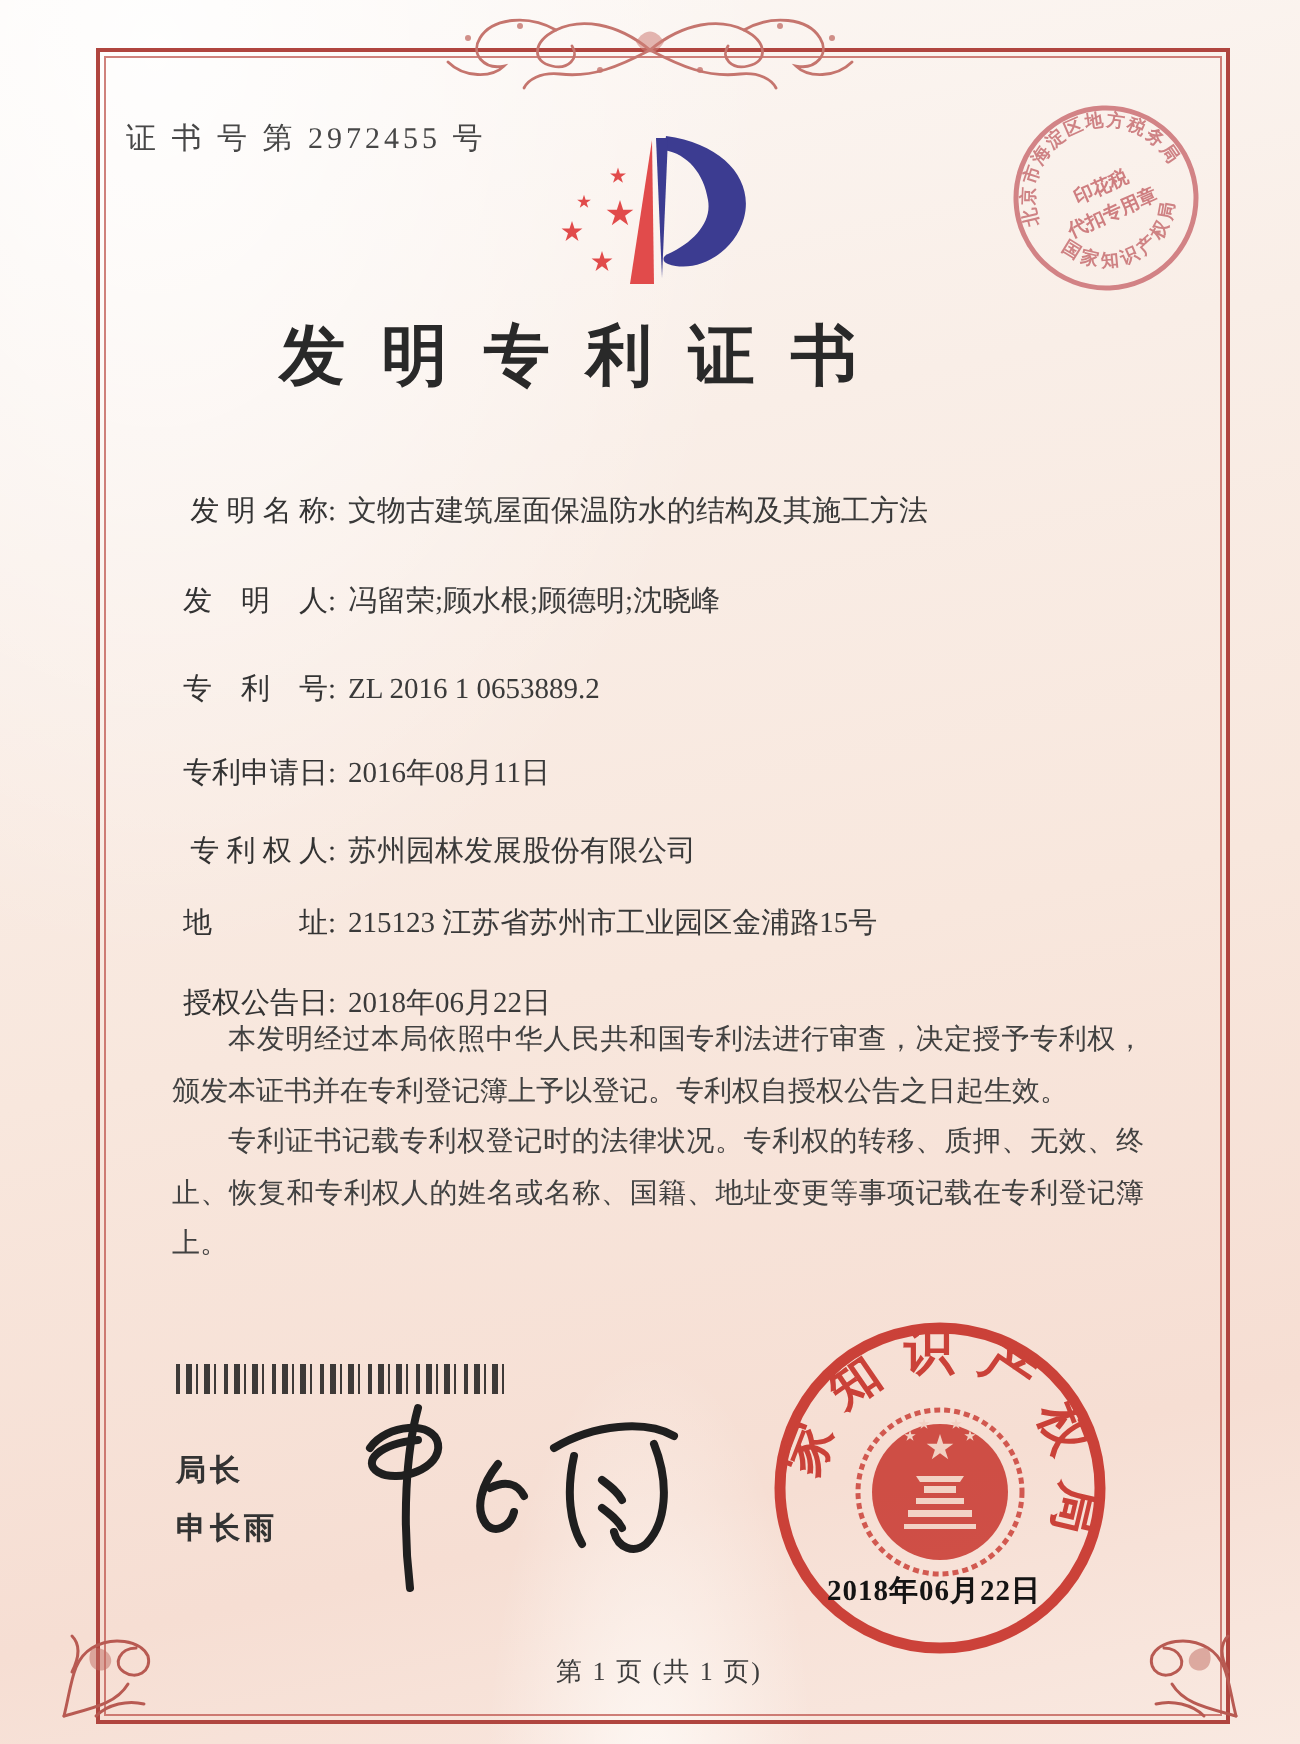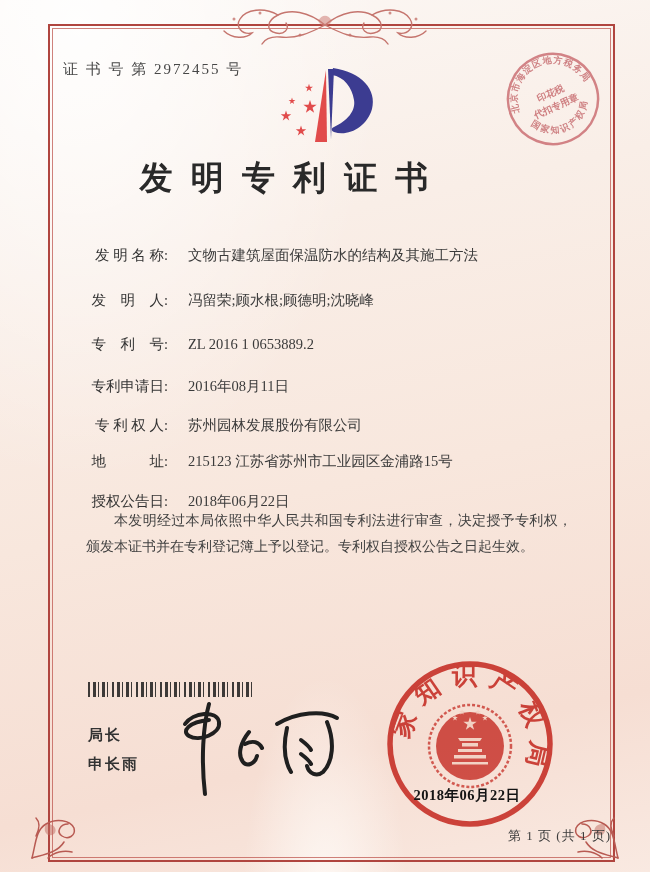--- a/index.html
+++ b/index.html
@@ -28,21 +28,21 @@
   .title{
     position:absolute;left:0;top:156px;width:568px;margin:0;
     text-align:center;font-size:33px;font-weight:700;color:#292929;
     letter-spacing:.55em;padding-left:.55em;box-sizing:border-box;
   }
   .row{
     position:absolute;left:88px;width:490px;
     font-size:14.5px;color:#3a3a3a;white-space:nowrap;
   }
   .row .lbl{display:inline-block;min-width:80px;color:#333;text-align:right;}
-  .row .val{margin-left:20px;}
+  .row .val{margin-left:6px;}
   .row .group2{position:absolute;left:267px;top:0;}
   .paras{
     position:absolute;left:86px;top:508px;width:486px;
     font-size:14px;line-height:25.5px;text-align:justify;color:#414141;
   }
   .paras p{margin:0;text-indent:2em;}
   .barcode{
     position:absolute;left:88px;top:682px;width:164px;height:15px;opacity:.82;
     background:repeating-linear-gradient(90deg,
       #151515 0 2px,transparent 2px 5px,
@@ -51,21 +51,21 @@
       #151515 14px 17px,transparent 17px 19px,
       #151515 19px 20px,transparent 20px 24px);
   }
   .sig-title{position:absolute;left:88px;top:726px;font-size:15px;font-weight:600;color:#333;letter-spacing:2px;}
   .sig-name{position:absolute;left:88px;top:755px;font-size:15px;font-weight:600;color:#333;letter-spacing:2px;text-align:right;}
   .seal-date{
     position:absolute;left:392px;top:786px;width:150px;text-align:center;
     font-size:14.5px;font-weight:700;color:#141414;letter-spacing:.5px;
   }
   .footer{
-    position:absolute;left:48px;top:827px;width:563px;text-align:right;
+    position:absolute;left:48px;top:827px;width:563px;text-align:center;
     font-size:13px;color:#3c3c3c;letter-spacing:1px;
   }
   .abs{position:absolute;}
 </style>
 </head>
 <body>
 
 <div class="frame">
   <div class="frame-inner"></div>
 </div>
@@ -169,20 +169,21 @@
   <span class="lbl">地　　　址:</span><span class="val">215123 江苏省苏州市工业园区金浦路15号</span>
 </div>
 <div class="row" style="top:492px">
   <span>
     <span class="lbl">授权公告日:</span><span class="val">2018年06月22日</span>
   </span>
 </div>
 
 <div class="paras">
   <p>本发明经过本局依照中华人民共和国专利法进行审查，决定授予专利权，颁发本证书并在专利登记簿上予以登记。专利权自授权公告之日起生效。</p>
+  <p>专利证书记载专利权登记时的法律状况。专利权的转移、质押、无效、终止、恢复和专利权人的姓名或名称、国籍、地址变更等事项记载在专利登记簿上。</p>
 </div>
 
 <div class="barcode"></div>
 
 <div class="sig-title">局长</div>
 <div class="sig-name">申长雨</div>
 
 <svg class="abs" style="left:165px;top:698px;" width="185" height="100" viewBox="0 0 185 100">
   <g stroke="#1f1f1f" stroke-width="4" fill="none" stroke-linecap="round" stroke-linejoin="round">
     <path d="M44,6 C38,28 36,62 40,96"></path>

